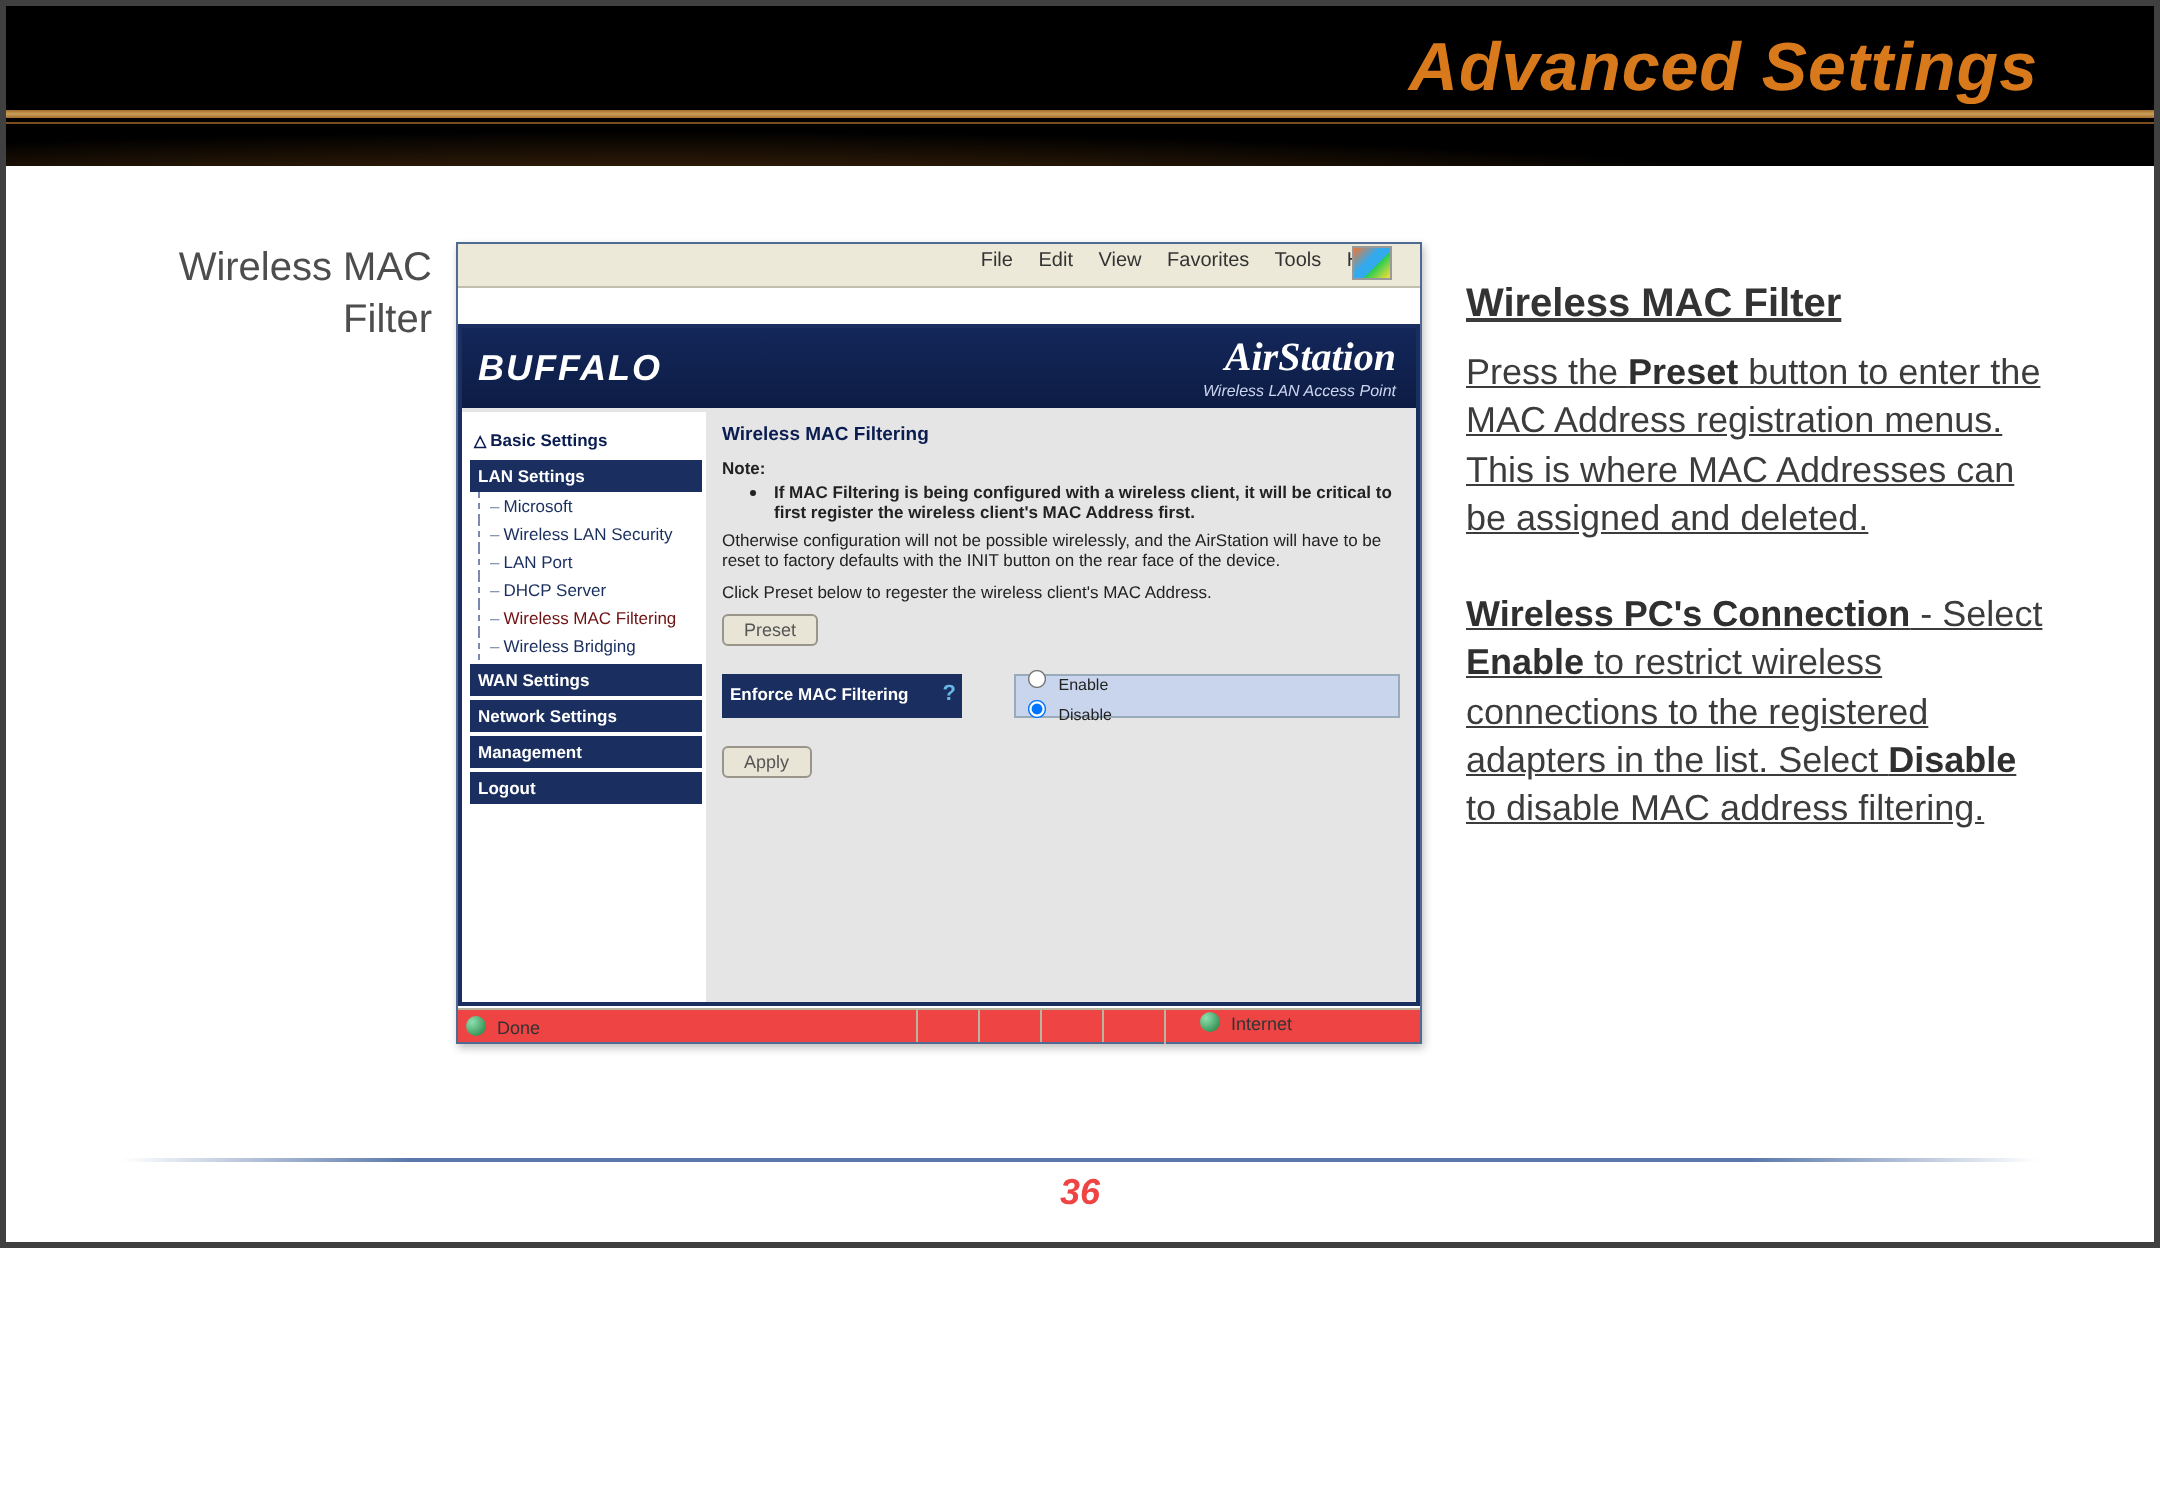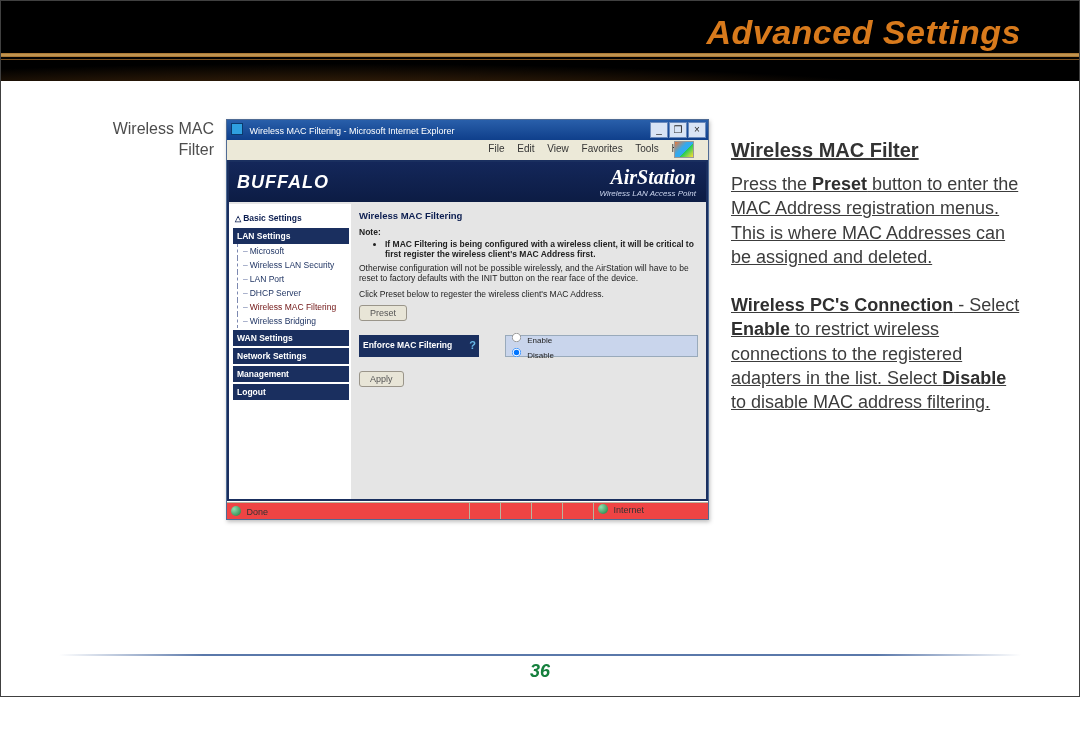--- a/index.html
+++ b/index.html
@@ -7,22 +7,22 @@
     padding: 0;
     width: 1080px;
     height: 747px;
     font-family: Arial, Helvetica, sans-serif;
     background: #fff;
     overflow: hidden;
   }
   .page {
     position: relative;
     width: 1080px;
-    height: 697px;
-    border: 1px solid #404040;
+    height: 624px;
+    border: 3px solid #404040;
     box-sizing: border-box;
   }
   .hdr {
     position: absolute;
     top: 0; left: 0; right: 0;
     height: 80px;
     background: #000;
   }
   .hdr .stripe {
     position: absolute;
@@ -55,21 +55,21 @@
     color: #d87a1c;
     letter-spacing: 0.5px;
   }
 
   .fig-label {
     position: absolute;
     top: 118px;
     left: 78px;
     width: 135px;
     text-align: right;
-    font-size: 16px;
+    font-size: 20px;
     color: #4d4d4d;
     line-height: 1.3;
   }
 
   
   .browser-wrap {
     position: absolute;
     top: 118px;
     left: 225px;
     width: 481px;
@@ -286,21 +286,21 @@
     display: flex;
     align-items: center;
     justify-content: center;
   }
   .statusbar .done { flex: 1; padding-left: 4px; }
   .statusbar .seg {
     border-left: 1px solid #b9b49f;
     height: 100%;
     width: 30px;
   }
-  .statusbar .seg.wide { width: 110px; padding: 2px 0 0 4px; }
+  .statusbar .seg.wide { width: 110px; padding: 2px 0 0 17px; }
   .globe {
     display: inline-block;
     width: 10px; height: 10px;
     border-radius: 50%;
     background: radial-gradient(circle at 30% 30%, #8fe0b0, #1a7a3a);
     vertical-align: -1px;
     margin-right: 3px;
   }
 
   
@@ -330,21 +330,21 @@
     height: 2px;
     background: linear-gradient(to right, rgba(90,120,170,0) 0%, #5a78aa 15%, #5a78aa 85%, rgba(90,120,170,0) 100%);
   }
   .pgnum {
     position: absolute;
     bottom: 14px;
     left: 0; right: 0;
     text-align: center;
     font-style: italic;
     font-weight: bold;
-    color: #15803d;
+    color: #ef4444;
     font-size: 18px;
   }
 </style>
 </head>
 <body>
 
 <div class="page">
 
   <div class="hdr">
     <div class="title">Advanced Settings</div>
@@ -352,29 +352,20 @@
     <div class="line2"></div>
     <div class="glow"></div>
   </div>
 
   <div class="fig-label">
     <span>Wireless MAC</span><br>
     <span>Filter</span>
   </div>
 
   <div class="browser-wrap">
-    <div class="ie-titlebar">
-      <span class="ie-ico"></span>
-      <span>Wireless MAC Filtering - Microsoft Internet Explorer</span>
-      <div class="ie-btns">
-        <span>_</span>
-        <span>❐</span>
-        <span>×</span>
-      </div>
-    </div>
     <div class="ie-menubar">
       <span>File</span>
       <span>Edit</span>
       <span>View</span>
       <span>Favorites</span>
       <span>Tools</span>
       <span>Help</span>
       <span class="ie-flag"></span>
     </div>
 

